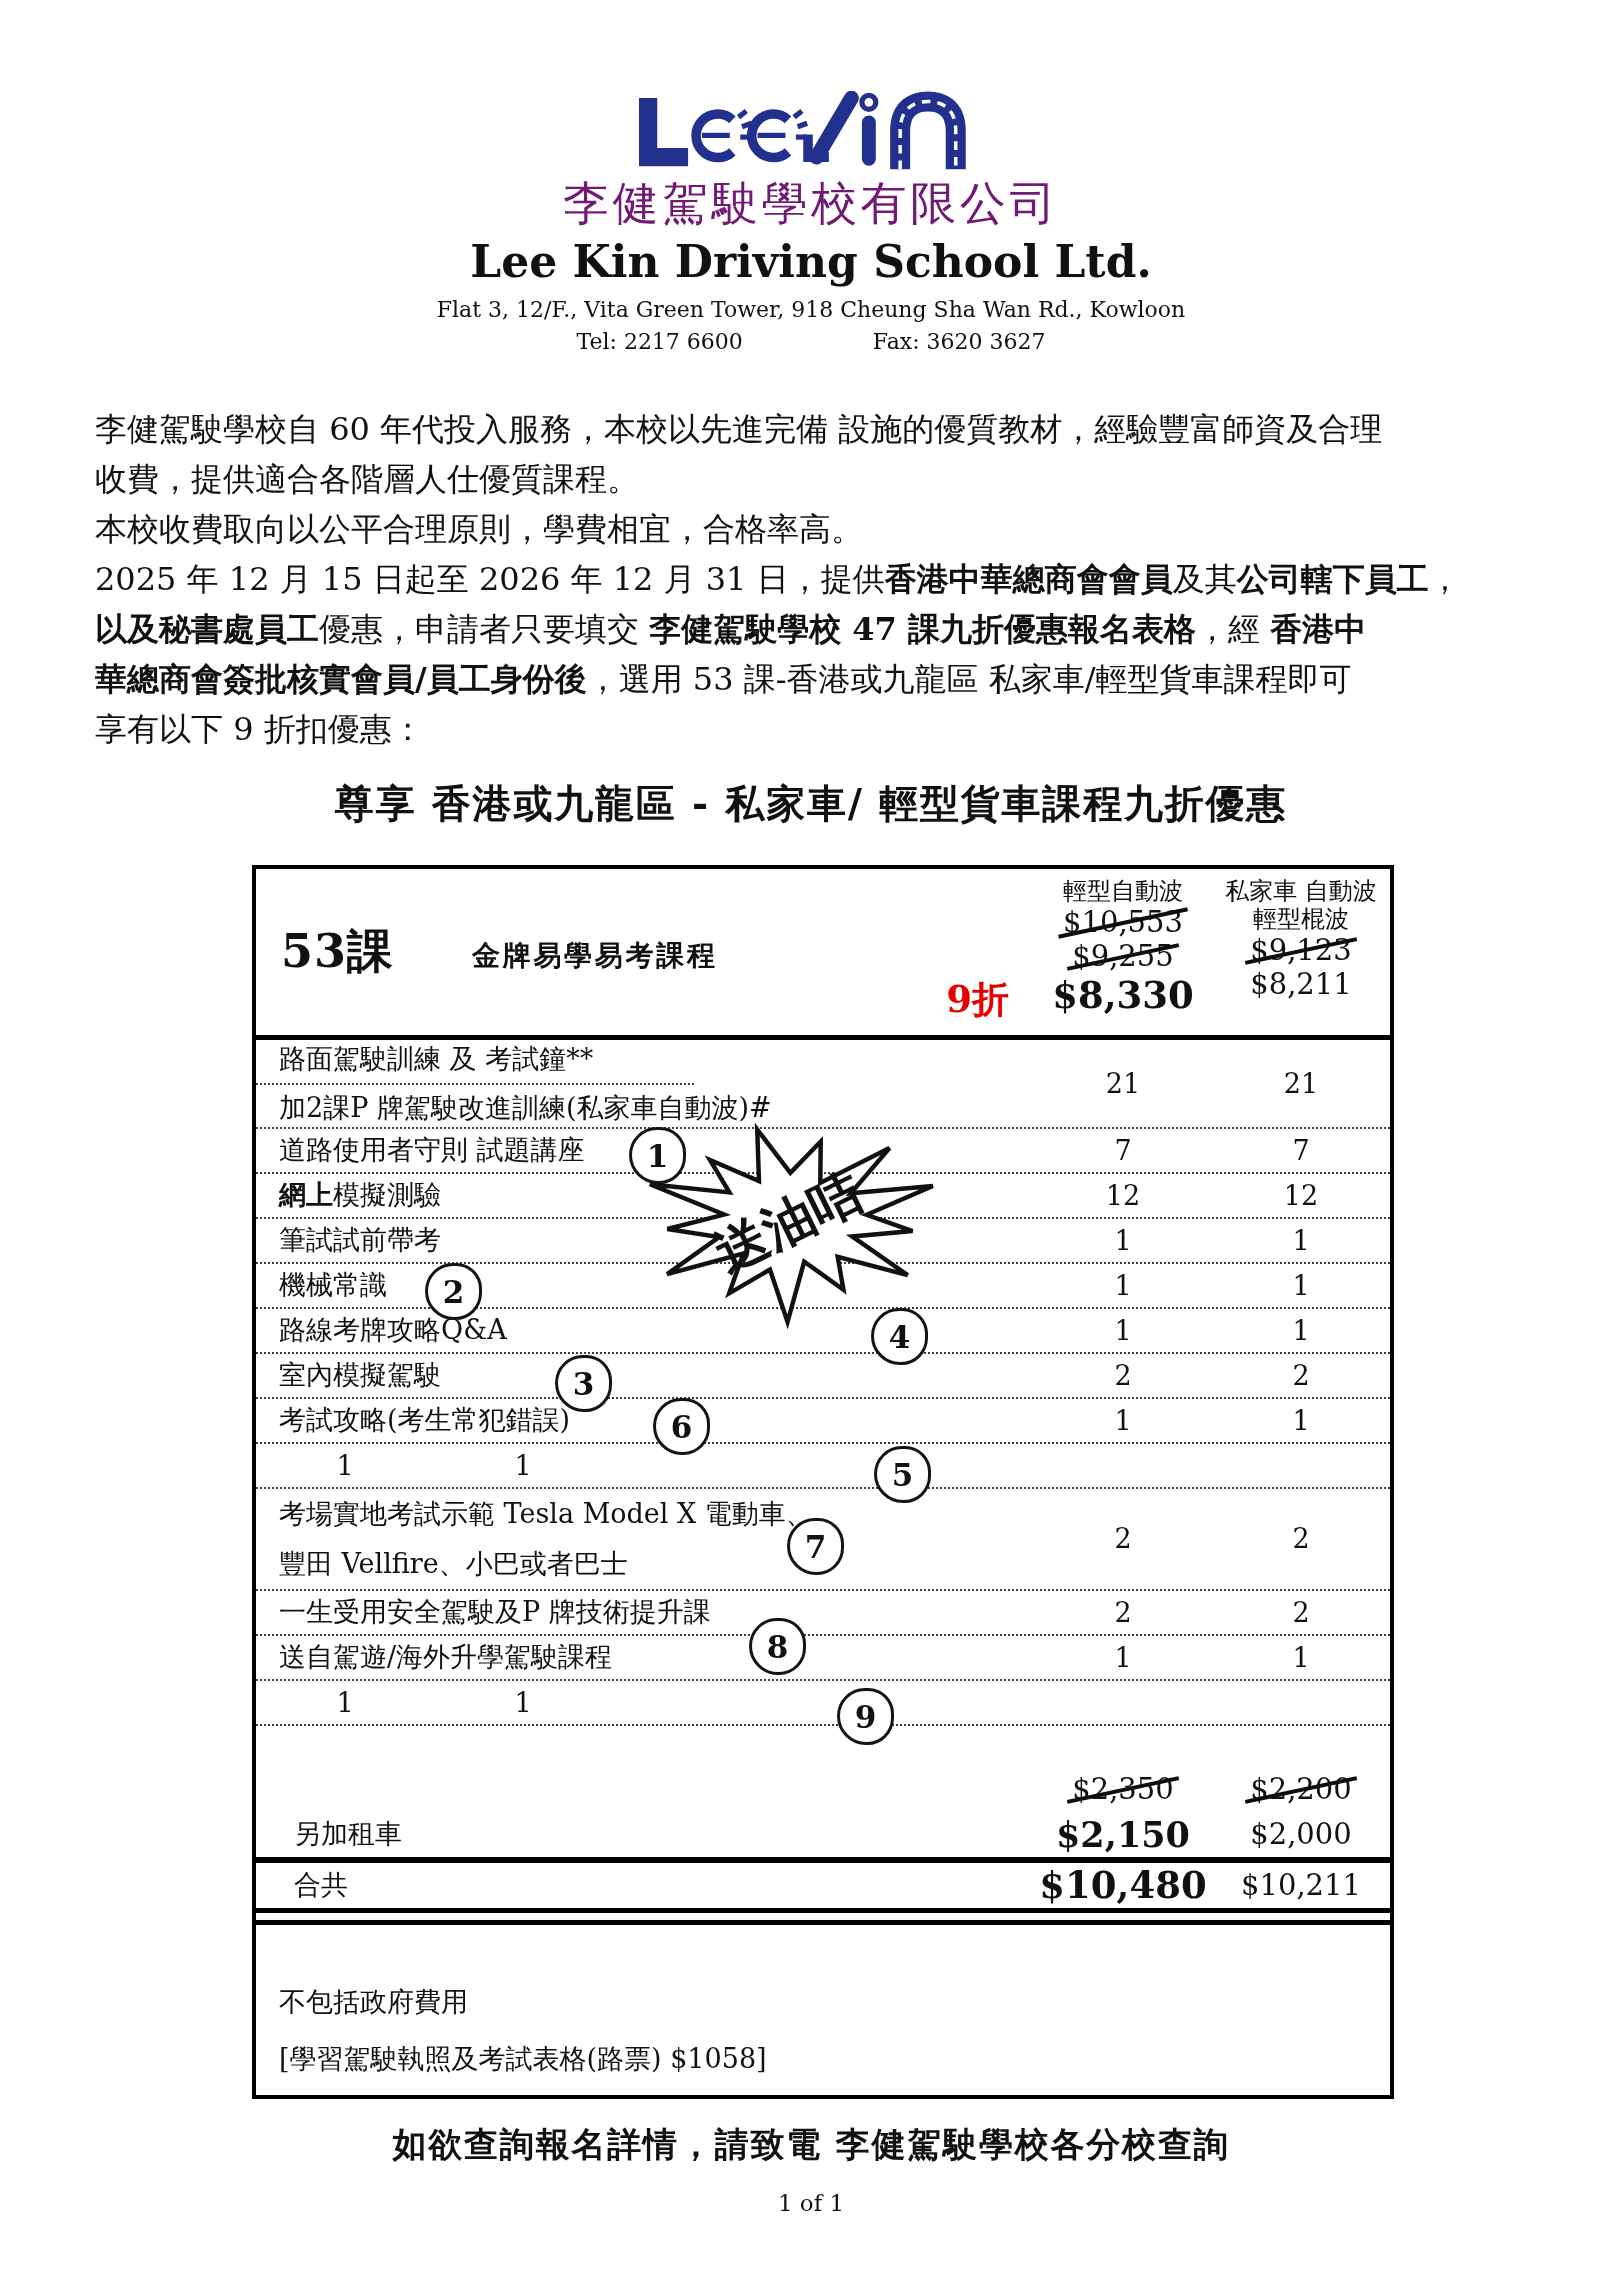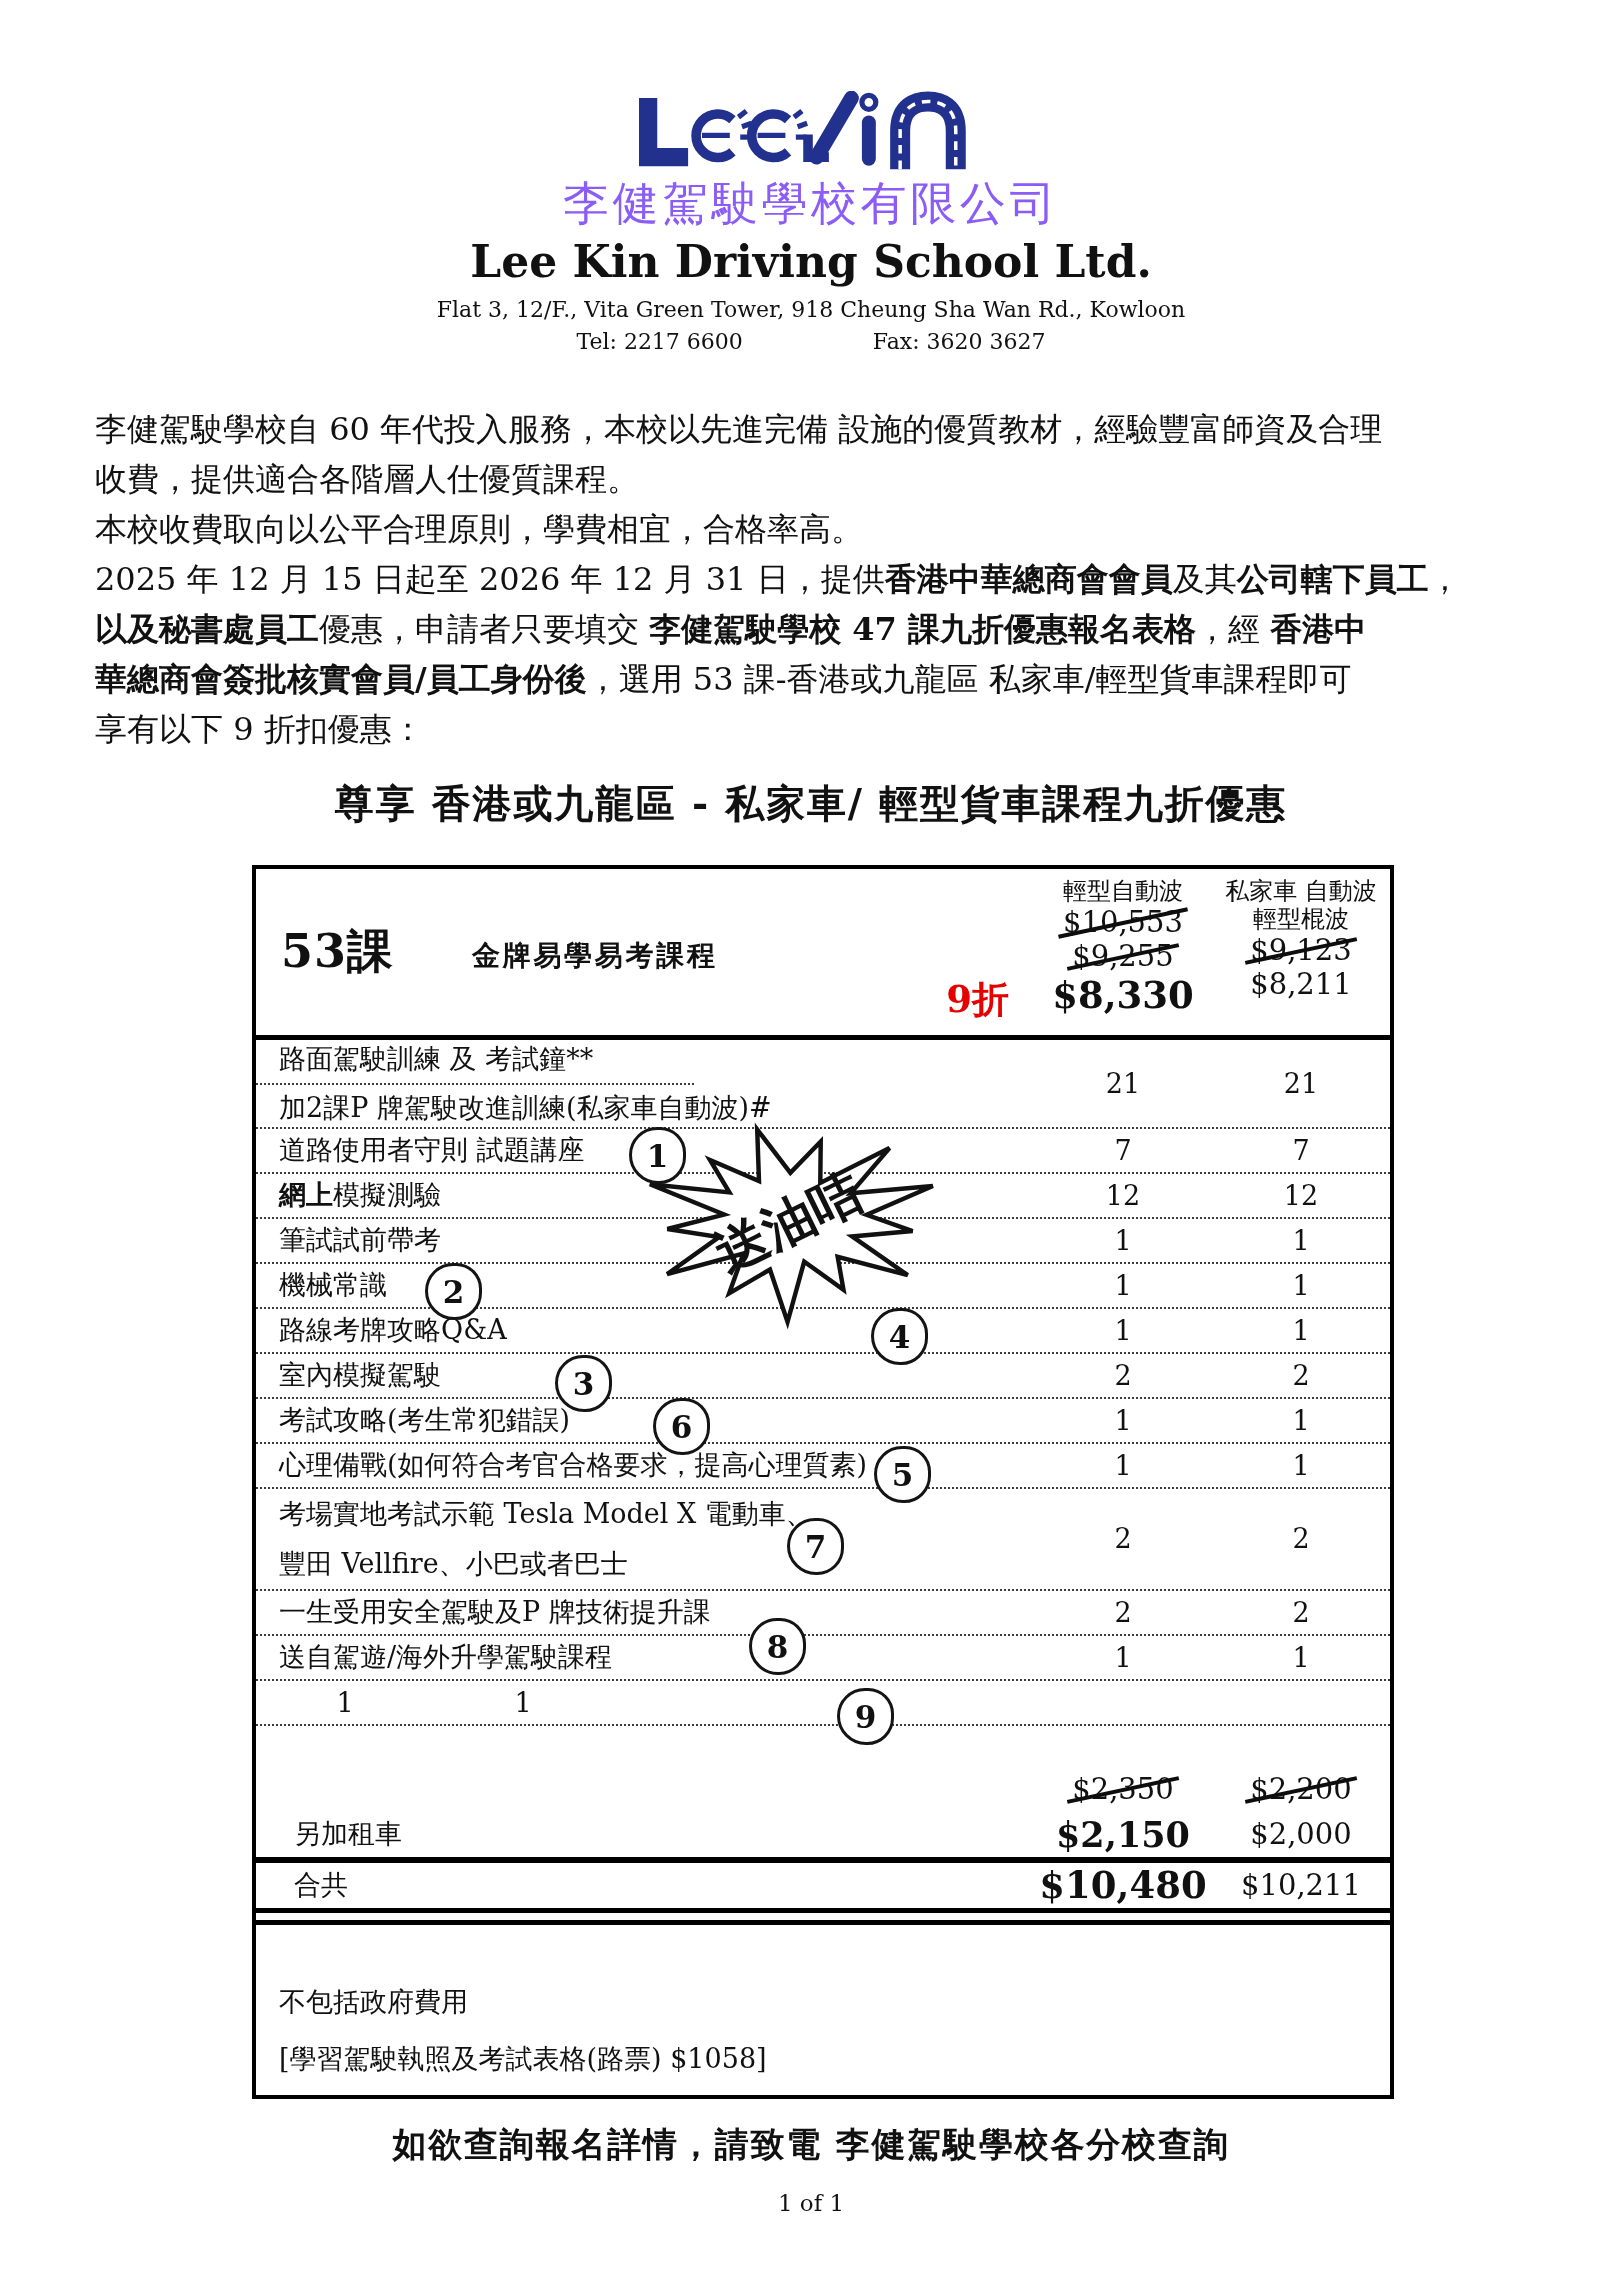--- a/index.html
+++ b/index.html
@@ -4,21 +4,21 @@
 <style>
   html,body{margin:0;padding:0;background:#ffffff;}
   .page{
     position:relative;width:1622px;height:2282px;background:#fff;overflow:hidden;
     font-family:"DejaVu Serif","Liberation Serif",serif;color:#111;
   }
   .b{font-weight:bold;}
   
   .letterhead{text-align:center;padding-top:91px;}
   .logo-wrap{line-height:0;margin-bottom:-5.3px;}
-  .company-zh{font-size:46px;letter-spacing:3.6px;color:#8b5cf6;}
+  .company-zh{font-size:46px;letter-spacing:3.6px;color:#701a75;}
   .company-en{font-size:44px;font-weight:bold;margin-top:1px;}
   .address{font-size:22px;margin-top:10.7px;text-align:center;}
   .telfax{font-size:22px;margin-top:7.1px;}
   .telfax .fax{margin-left:123px;}
   
   .intro{margin:50px 93px 0 95px;font-size:32px;line-height:50px;text-align:justify;}
   .intro-line{white-space:nowrap;}
   
   .promo-heading{text-align:center;font-size:39px;font-weight:bold;letter-spacing:1.8px;margin-top:23px;}
   
@@ -199,23 +199,20 @@
           <div class="t-v">2</div>
         </div>
         <div class="t-row">
           <div class="t-desc">
             <div class="t-line"><span>考試攻略(考生常犯錯誤)</span></div>
           </div>
           <div class="t-v">1</div>
           <div class="t-v">1</div>
         </div>
         <div class="t-row">
-          <div class="t-desc">
-            <div class="t-line"><span>心理備戰(如何符合考官合格要求，提高心理質素)</span></div>
-          </div>
           <div class="t-v">1</div>
           <div class="t-v">1</div>
         </div>
         <div class="t-row">
           <div class="t-desc">
             <div class="t-line tall"><span>考場實地考試示範 Tesla Model X 電動車、</span></div>
             <div class="t-line tall"><span>豐田 Vellfire、小巴或者巴士</span></div>
           </div>
           <div class="t-v">2</div>
           <div class="t-v">2</div>

